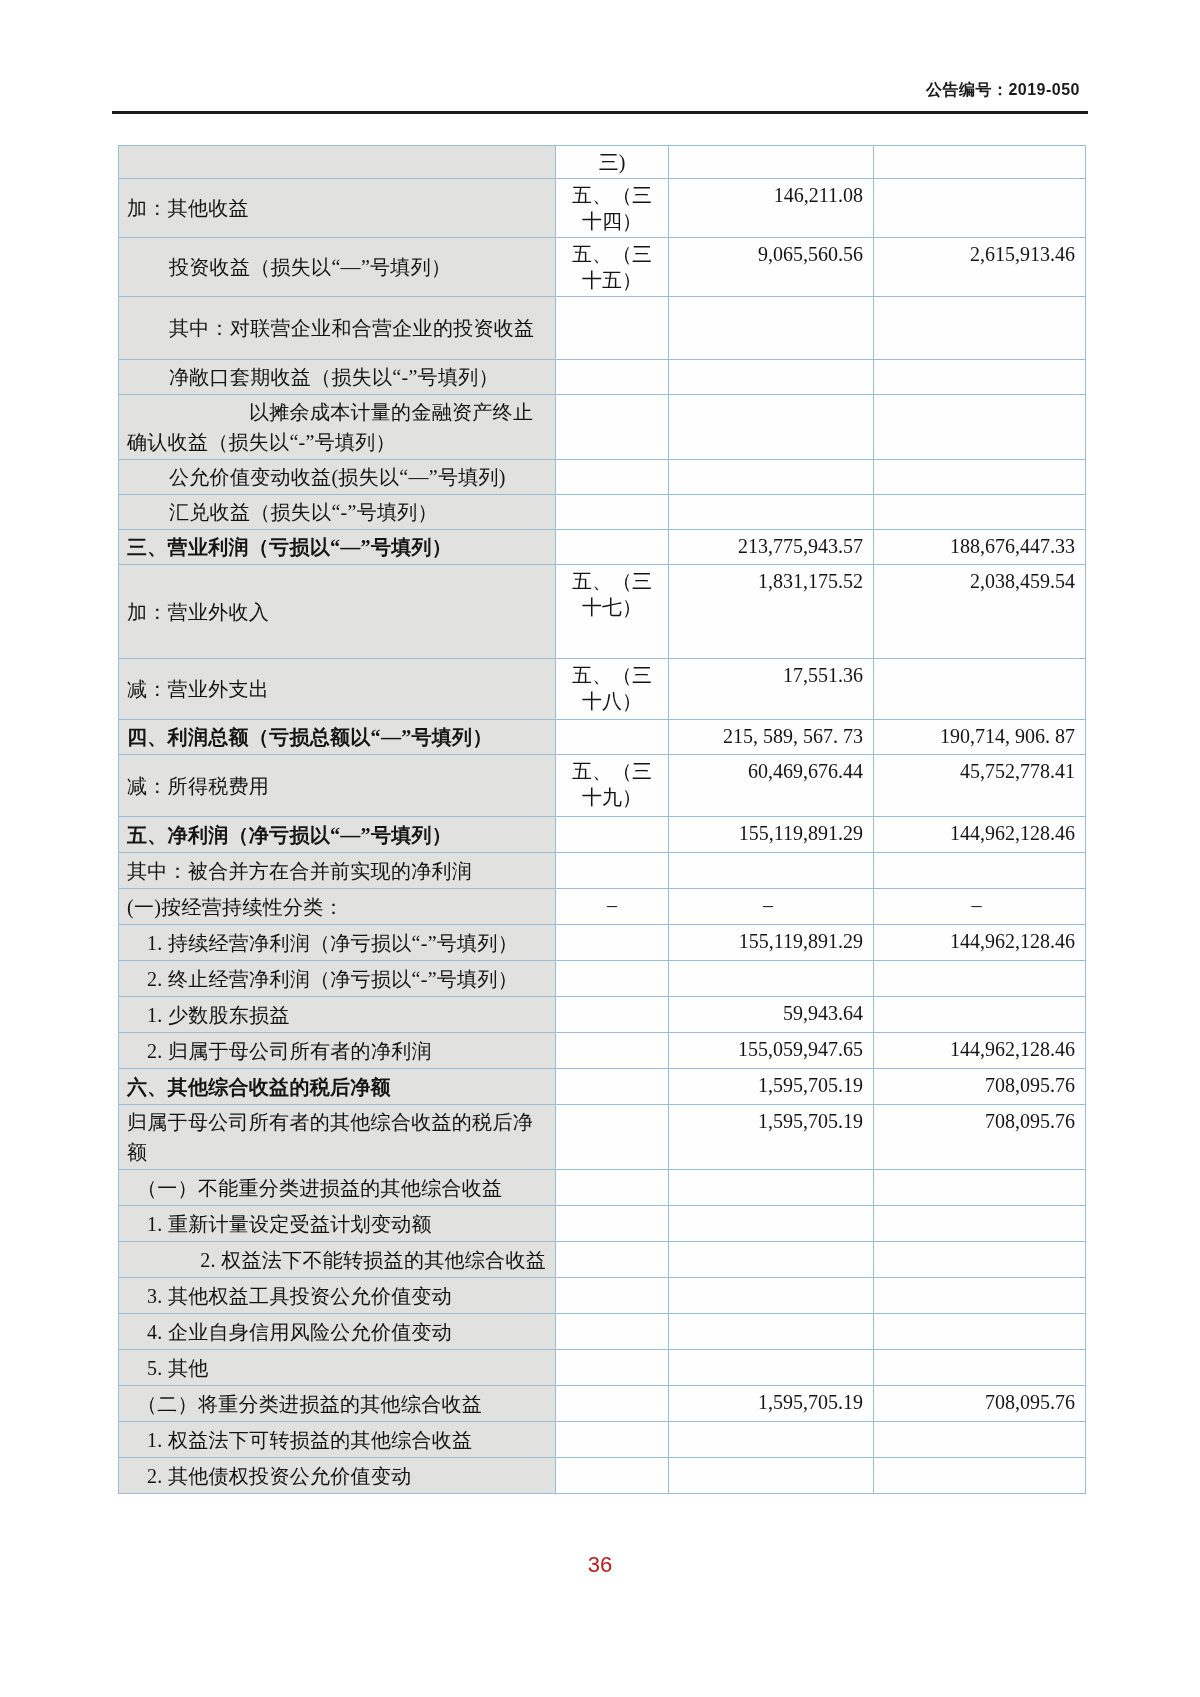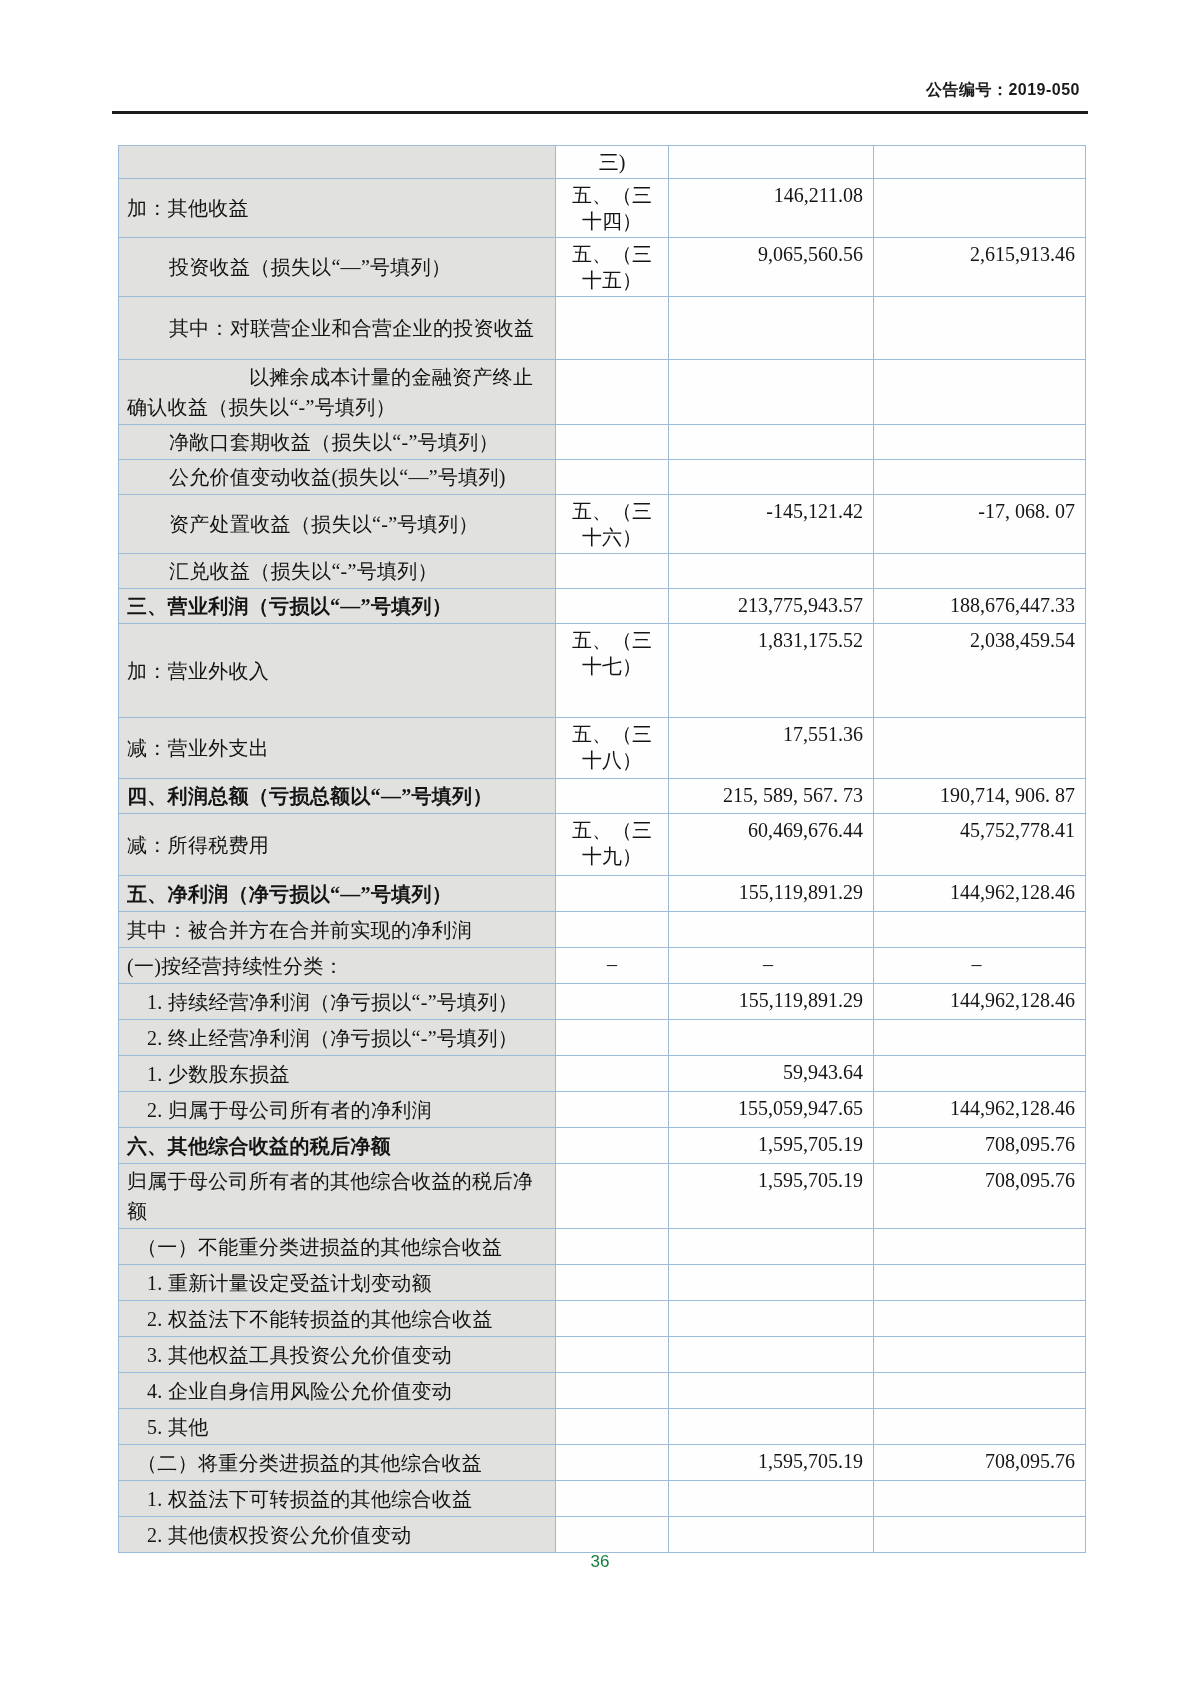--- a/index.html
+++ b/index.html
@@ -67,22 +67,22 @@
   .ind1 { text-indent:42px; }
   .ind2 { text-indent:122px; }
   .ind3 { text-indent:20px; }
   .ind4 { text-indent:10px; }
   .page-number {
     position:absolute;
     top:1552px; left:0;
     width:1200px;
     text-align:center;
     font-family:"Liberation Sans","DejaVu Sans",sans-serif;
-    font-size:17px;
-    color:#15803d;
+    font-size:22px;
+    color:#b91c1c;
   }
 </style>
 </head>
 <body>
 
 <div class="page">
 
   <div class="header-label">公告编号：2019-050</div>
 
   <div class="rule"></div>
@@ -112,43 +112,37 @@
           <td class="c-note">五、（三十五）</td>
           <td class="c-num">9,065,560.56</td>
           <td class="c-num">2,615,913.46</td>
         </tr>
         <tr style="height: 63px; margin-top: 40px;">
           <td class="c-label ind1">其中：对联营企业和合营企业的投资收益</td>
           <td class="c-note"></td>
           <td class="c-num"></td>
           <td class="c-num"></td>
         </tr>
+        <tr style="height: 29px;">
+          <td class="c-label ind1">净敞口套期收益（损失以“-”号填列）</td>
+          <td class="c-note"></td>
+          <td class="c-num"></td>
+          <td class="c-num"></td>
+        </tr>
         <tr style="height: 63px;">
           <td class="c-label ind2">以摊余成本计量的金融资产终止确认收益（损失以“-”号填列）</td>
           <td class="c-note"></td>
           <td class="c-num"></td>
           <td class="c-num"></td>
         </tr>
         <tr style="height: 29px;">
-          <td class="c-label ind1">净敞口套期收益（损失以“-”号填列）</td>
-          <td class="c-note"></td>
-          <td class="c-num"></td>
-          <td class="c-num"></td>
-        </tr>
-        <tr style="height: 29px;">
           <td class="c-label ind1">公允价值变动收益(损失以“—”号填列)</td>
           <td class="c-note"></td>
           <td class="c-num"></td>
           <td class="c-num"></td>
-        </tr>
-        <tr style="height: 58px;">
-          <td class="c-label ind1">资产处置收益（损失以“-”号填列）</td>
-          <td class="c-note">五、（三十六）</td>
-          <td class="c-num">-145,121.42</td>
-          <td class="c-num">-17, 068. 07</td>
         </tr>
         <tr style="height: 31px;">
           <td class="c-label ind1">汇兑收益（损失以“-”号填列）</td>
           <td class="c-note"></td>
           <td class="c-num"></td>
           <td class="c-num"></td>
         </tr>
         <tr style="height: 31px;">
           <td class="c-label bold">三、营业利润（亏损以“—”号填列）</td>
           <td class="c-note"></td>
@@ -238,21 +232,21 @@
           <td class="c-note"></td>
           <td class="c-num"></td>
           <td class="c-num"></td>
         </tr>
         <tr style="height: 36px;">
           <td class="c-label ind3">1. 重新计量设定受益计划变动额</td>
           <td class="c-note"></td>
           <td class="c-num"></td>
           <td class="c-num"></td>
         </tr>
-        <tr style="height: 36px;">
+        <tr style="height: 36px; text-align: right;">
           <td class="c-label ind3">2. 权益法下不能转损益的其他综合收益</td>
           <td class="c-note"></td>
           <td class="c-num"></td>
           <td class="c-num"></td>
         </tr>
         <tr style="height: 36px;">
           <td class="c-label ind3">3. 其他权益工具投资公允价值变动</td>
           <td class="c-note"></td>
           <td class="c-num"></td>
           <td class="c-num"></td>

